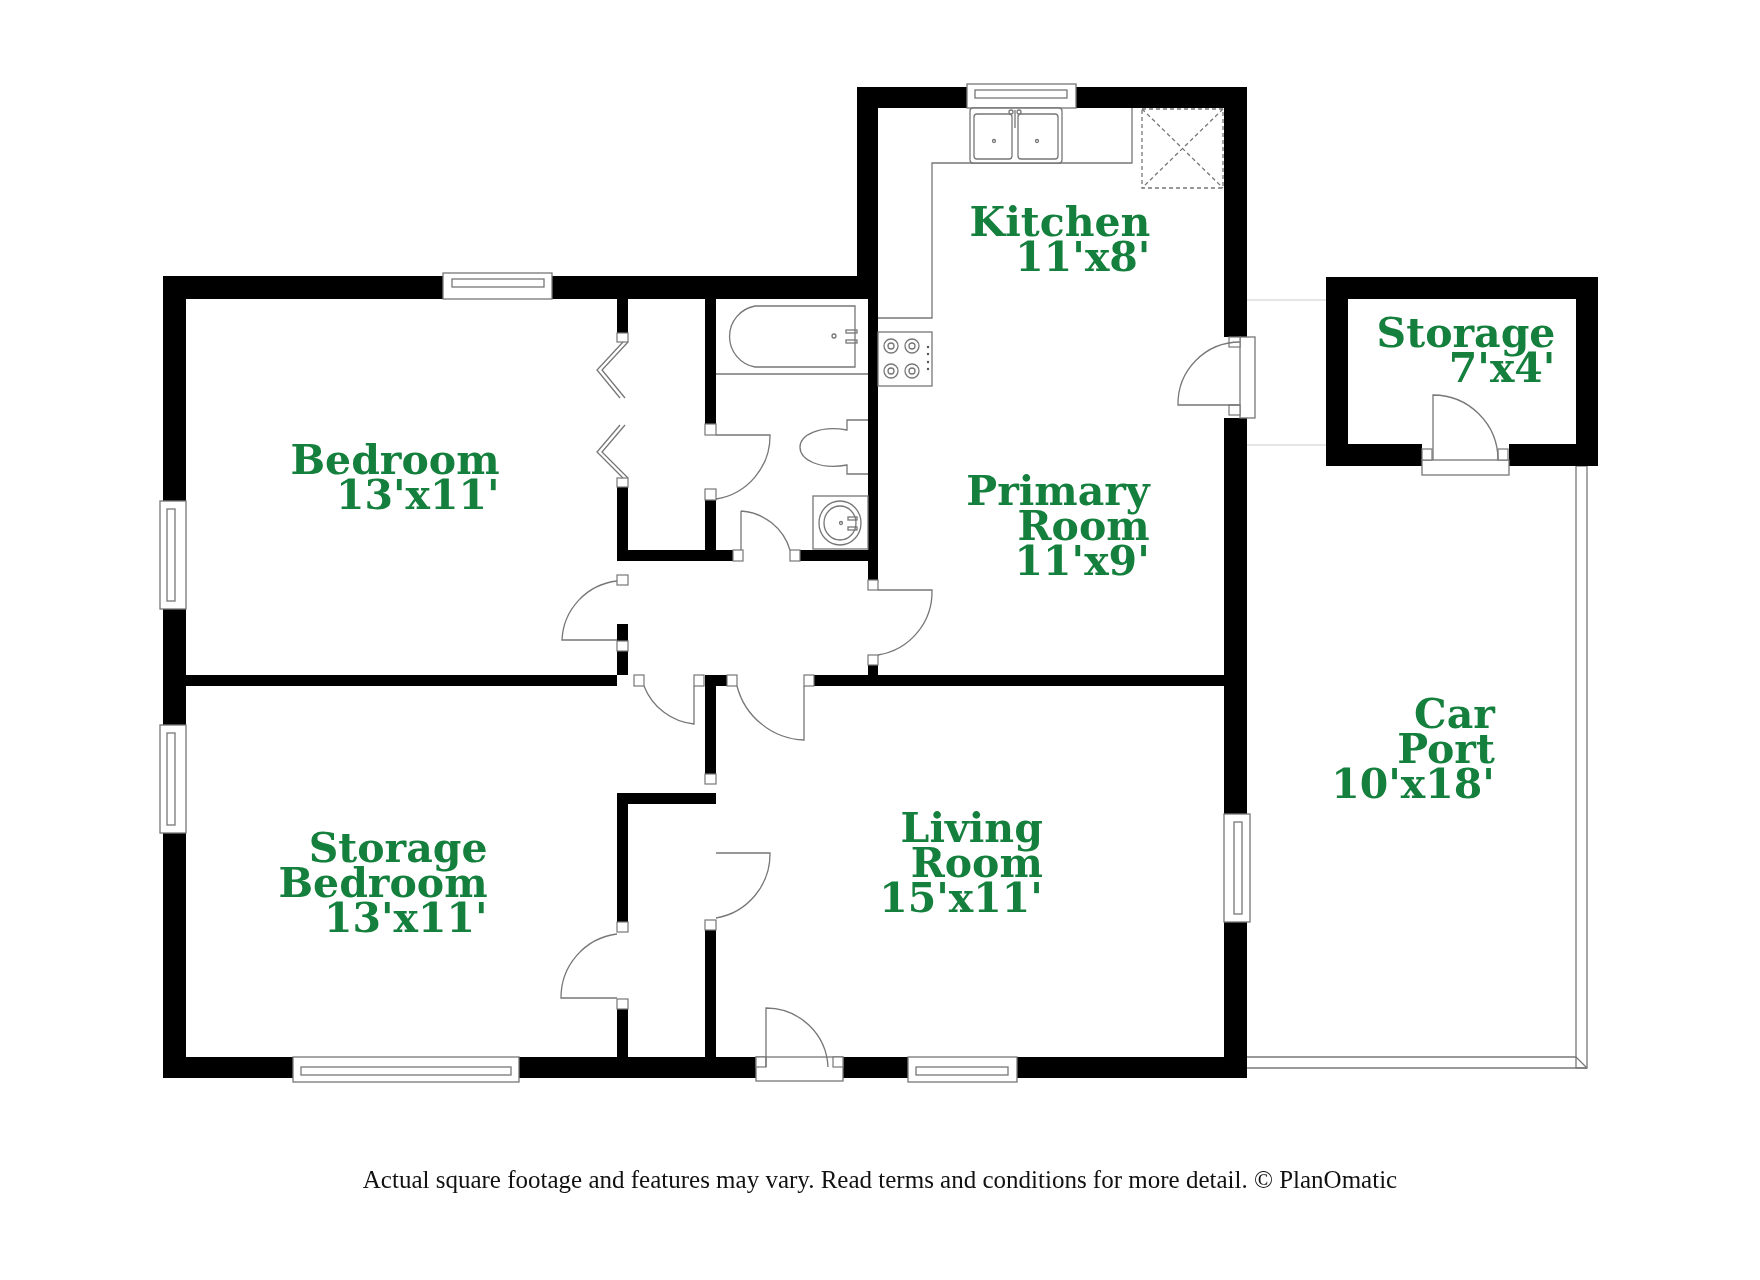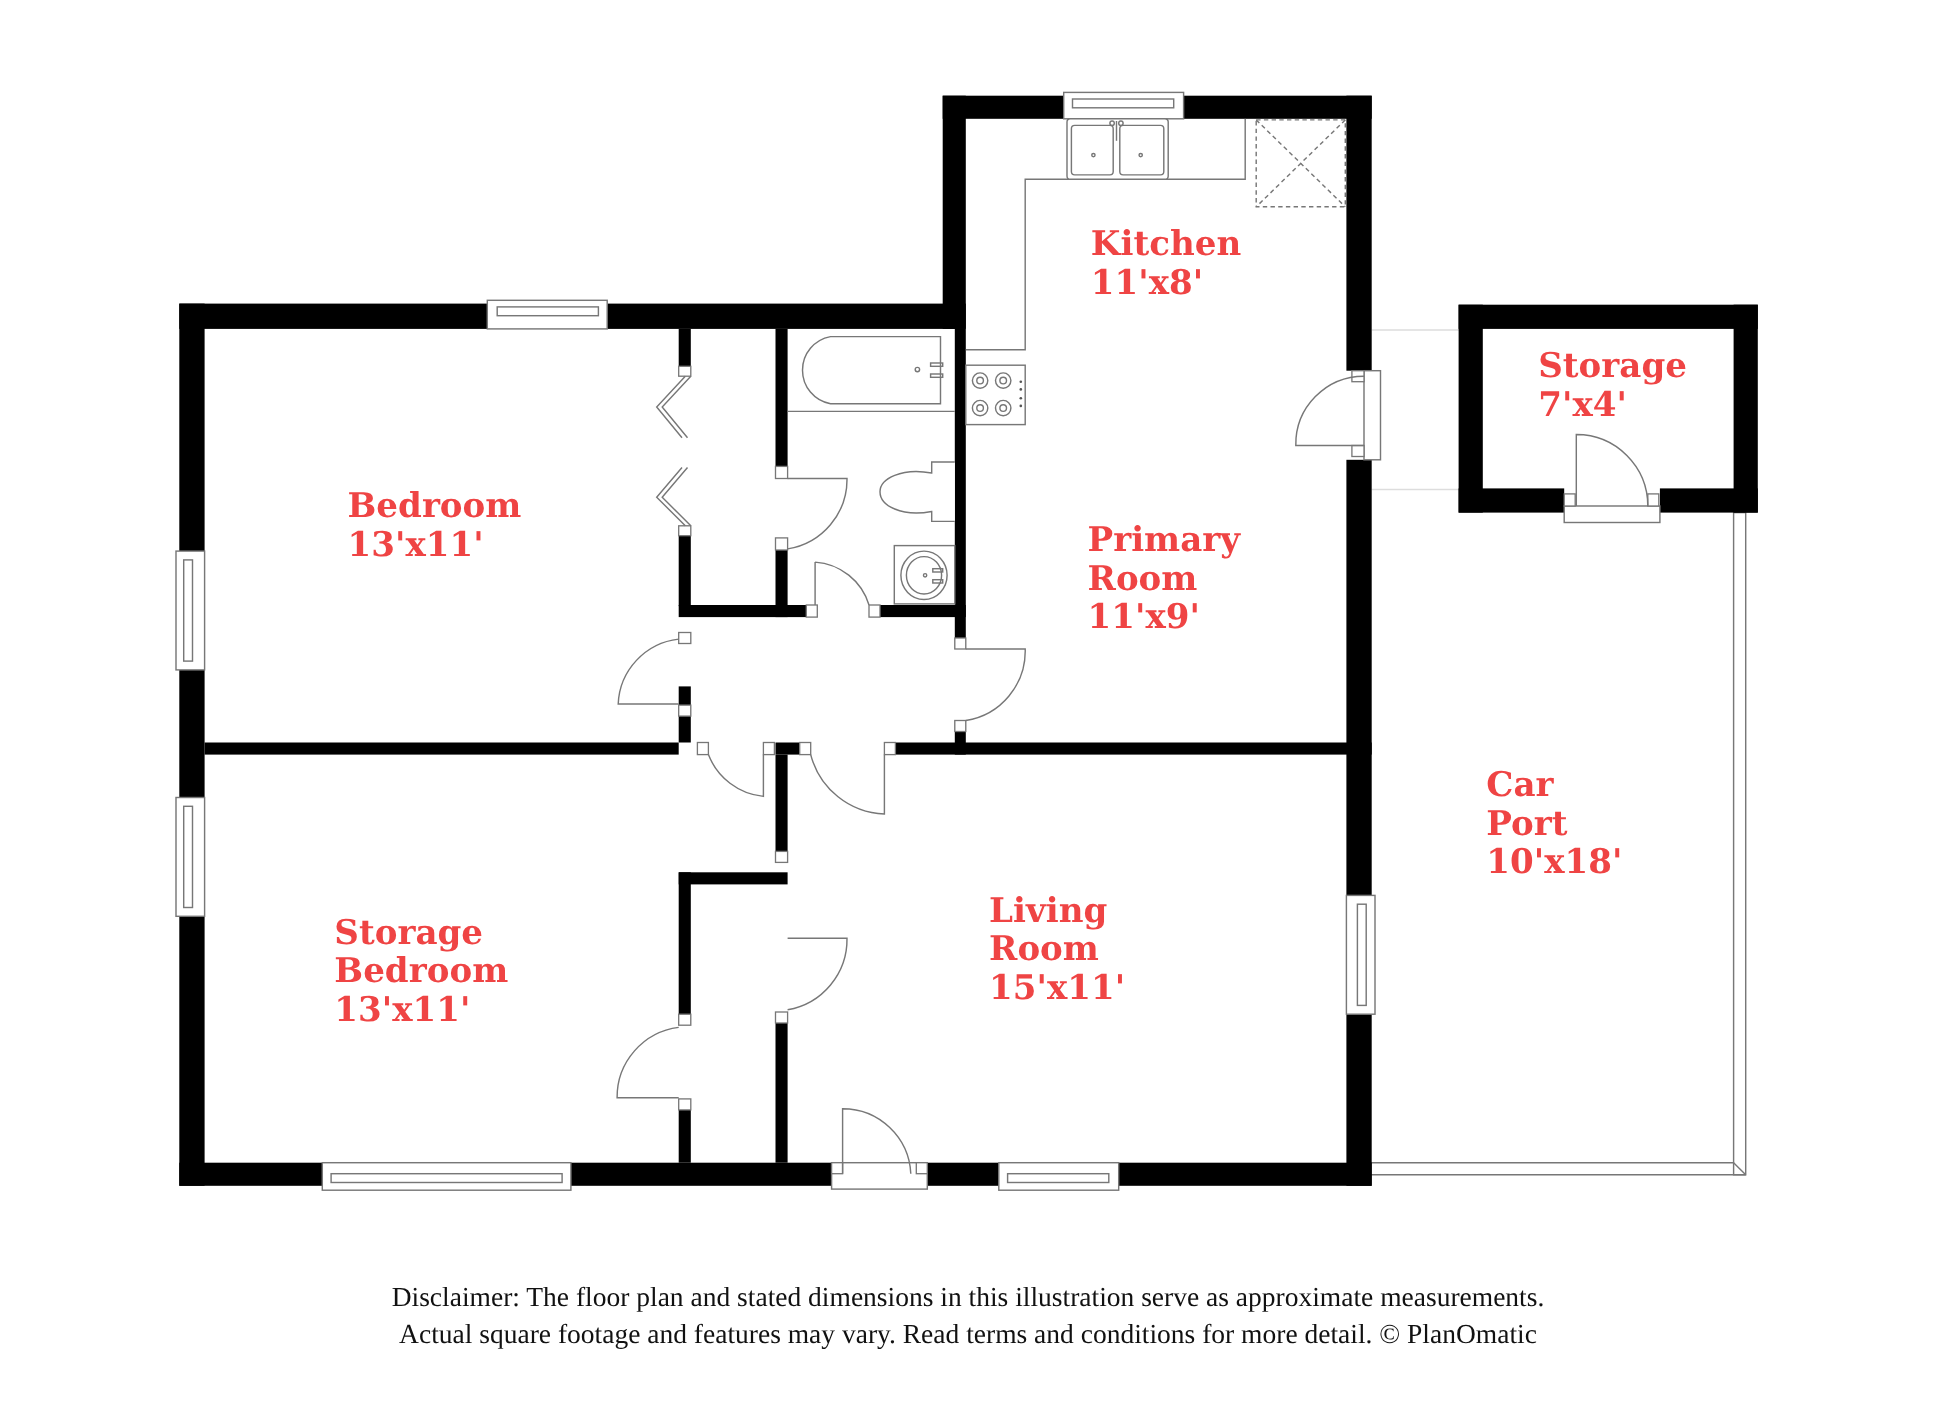--- a/index.html
+++ b/index.html
@@ -4,21 +4,21 @@
 <style>
   html, body { margin: 0; padding: 0; background: #ffffff; }
   body { width: 1760px; height: 1280px; position: relative; overflow: hidden; font-family: "DejaVu Serif", "Liberation Serif", serif; }
   #plan { position: absolute; left: 0; top: 0; width: 1760px; height: 1280px; }
   .wall { fill: #000; }
   .thin { fill: #fff; stroke: #777; stroke-width: 1.3; }
   .line { fill: none; stroke: #777; stroke-width: 1.3; }
   .light { fill: none; stroke: #ddd; stroke-width: 1.3; }
   .dash { fill: none; stroke: #777; stroke-width: 1.3; stroke-dasharray: 4 3; }
   .jamb { fill: #fff; stroke: #777; stroke-width: 1.2; }
-  .label { position: absolute; text-align: left; font-family: "DejaVu Serif", "Liberation Serif", serif; font-weight: bold; color: #ef4444; font-size: 31px; line-height: 35px; transform: translateX(-50%); white-space: nowrap; }
+  .label { position: absolute; text-align: right; font-family: "DejaVu Serif", "Liberation Serif", serif; font-weight: bold; color: #15803d; font-size: 41px; line-height: 35px; transform: translateX(-50%); white-space: nowrap; }
   .label span { display: block; }
   .disclaimer { position: absolute; left: 0; width: 1760px; top: 1163px; text-align: center; font-family: "Liberation Serif", "DejaVu Serif", serif; font-size: 25px; line-height: 34px; color: #111; }
   .disclaimer span { display: block; }
 </style>
 </head>
 <body>
 
 <svg id="plan" viewBox="0 0 1760 1280" xmlns="http://www.w3.org/2000/svg">
 
   <g>
@@ -284,15 +284,14 @@
   <span>Room</span>
   <span>15'x11'</span>
 </div>
 <div class="label" style="left:383px; top:831px;">
   <span>Storage</span>
   <span>Bedroom</span>
   <span>13'x11'</span>
 </div>
 
 <div class="disclaimer">
-  <span>Disclaimer: The floor plan and stated dimensions in this illustration serve as approximate measurements.</span>
   <span>Actual square footage and features may vary. Read terms and conditions for more detail. © PlanOmatic</span>
 </div>
 
 </body></html>

